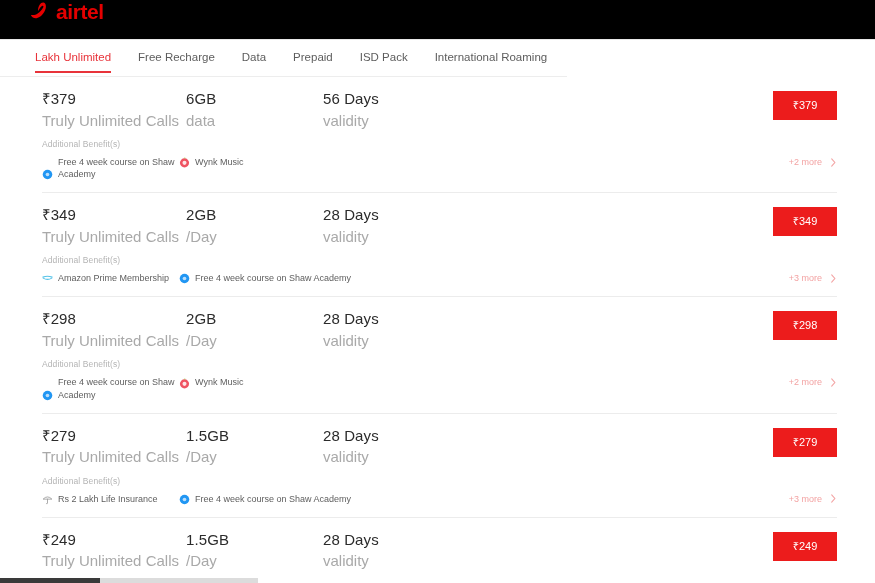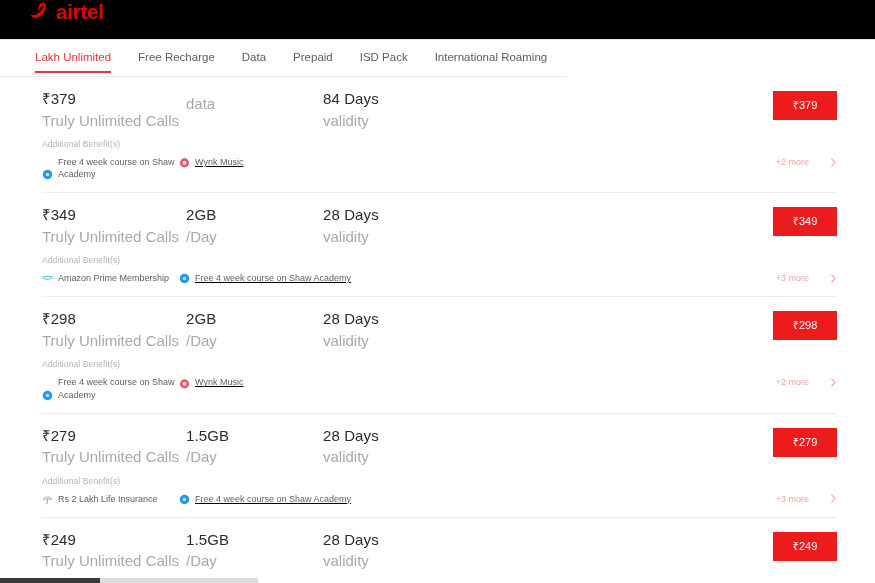--- a/index.html
+++ b/index.html
@@ -162,40 +162,40 @@
     align-items: flex-start;
     position: relative;
     padding-bottom: 12px;
   }
   .benefit {
     display: flex;
     align-items: flex-end;
     gap: 5px;
   }
   .benefit-1 { width: 137px; }
-  .benefit-2 { width: 180px; text-decoration: underline; }
+  .benefit-2 { width: 180px; }
   .benefit-wide-1 { width: 137px; }
   .benefit-icon {
     flex: 0 0 11px;
     width: 11px; height: 11px;
     margin-top: 1px;
     display: block;
   }
   .benefit-text {
     font-size: 9px;
     color: #5e5e5e;
     line-height: 1.35;
   }
   .more-link {
     position: absolute;
     right: 0;
     top: 1px;
     display: flex;
     align-items: center;
-    gap: 21px;
+    gap: 8px;
     font-size: 9px;
     color: #f3a3a3;
     cursor: pointer;
     white-space: nowrap;
   }
   .more-chev { width: 7px; height: 9px; display: block; }
 
   
   .bottom-strip {
     position: absolute;
@@ -246,24 +246,25 @@
 
     <div class="plan-list">
 
       <div class="plan">
         <div class="plan-top">
           <div class="col-price">
             <div class="val">₹379</div>
             <div class="sub">Truly Unlimited Calls</div>
           </div>
           <div class="col-data">
+            <div class="val">6GB</div>
             <div class="sub">data</div>
           </div>
           <div class="col-valid">
-            <div class="val">84 Days</div>
+            <div class="val">56 Days</div>
             <div class="sub">validity</div>
           </div>
           <div class="col-action">
             <button class="recharge-btn">₹379</button>
           </div>
         </div>
         <div class="benefits-label">Additional Benefit(s)</div>
         <div class="benefits-row">
           <div class="benefit benefit-1">
             <svg class="benefit-icon" viewBox="0 0 12 12">

